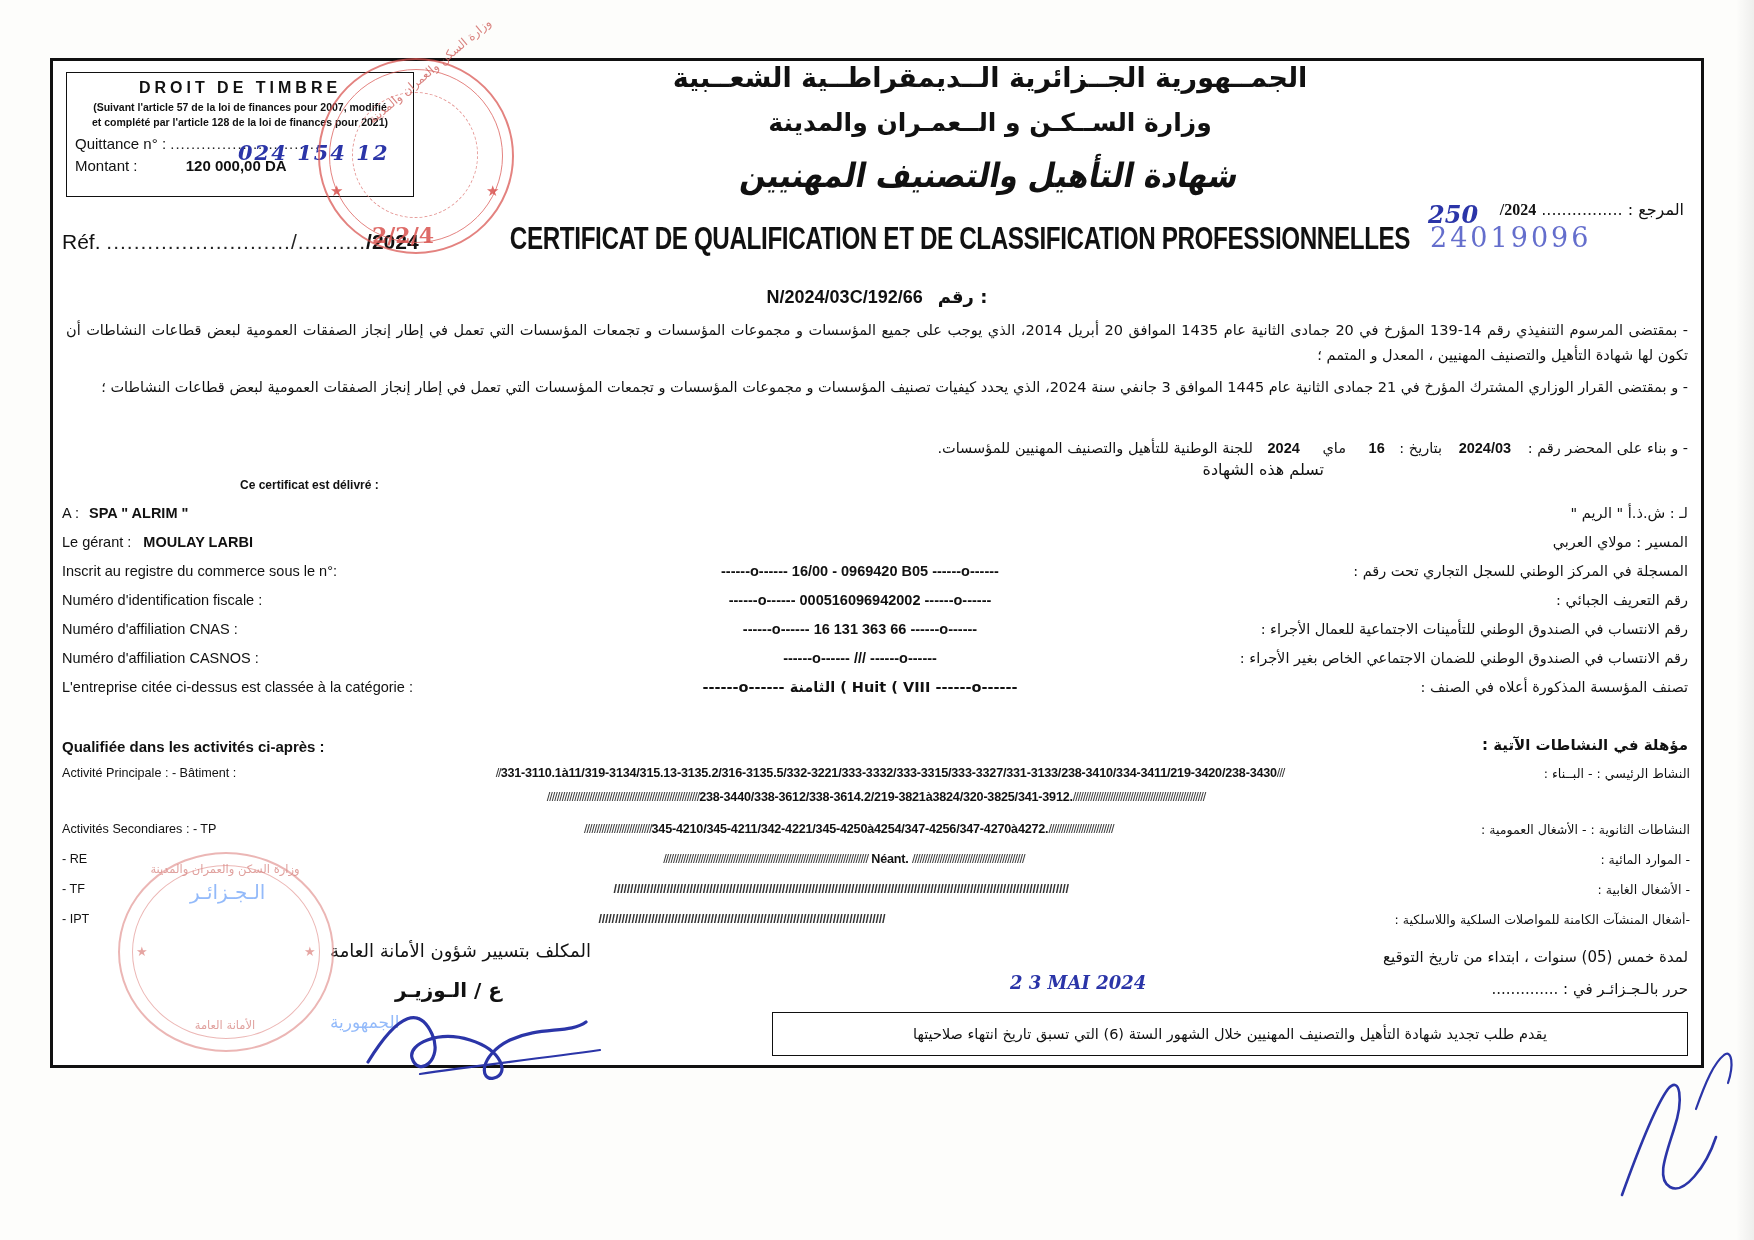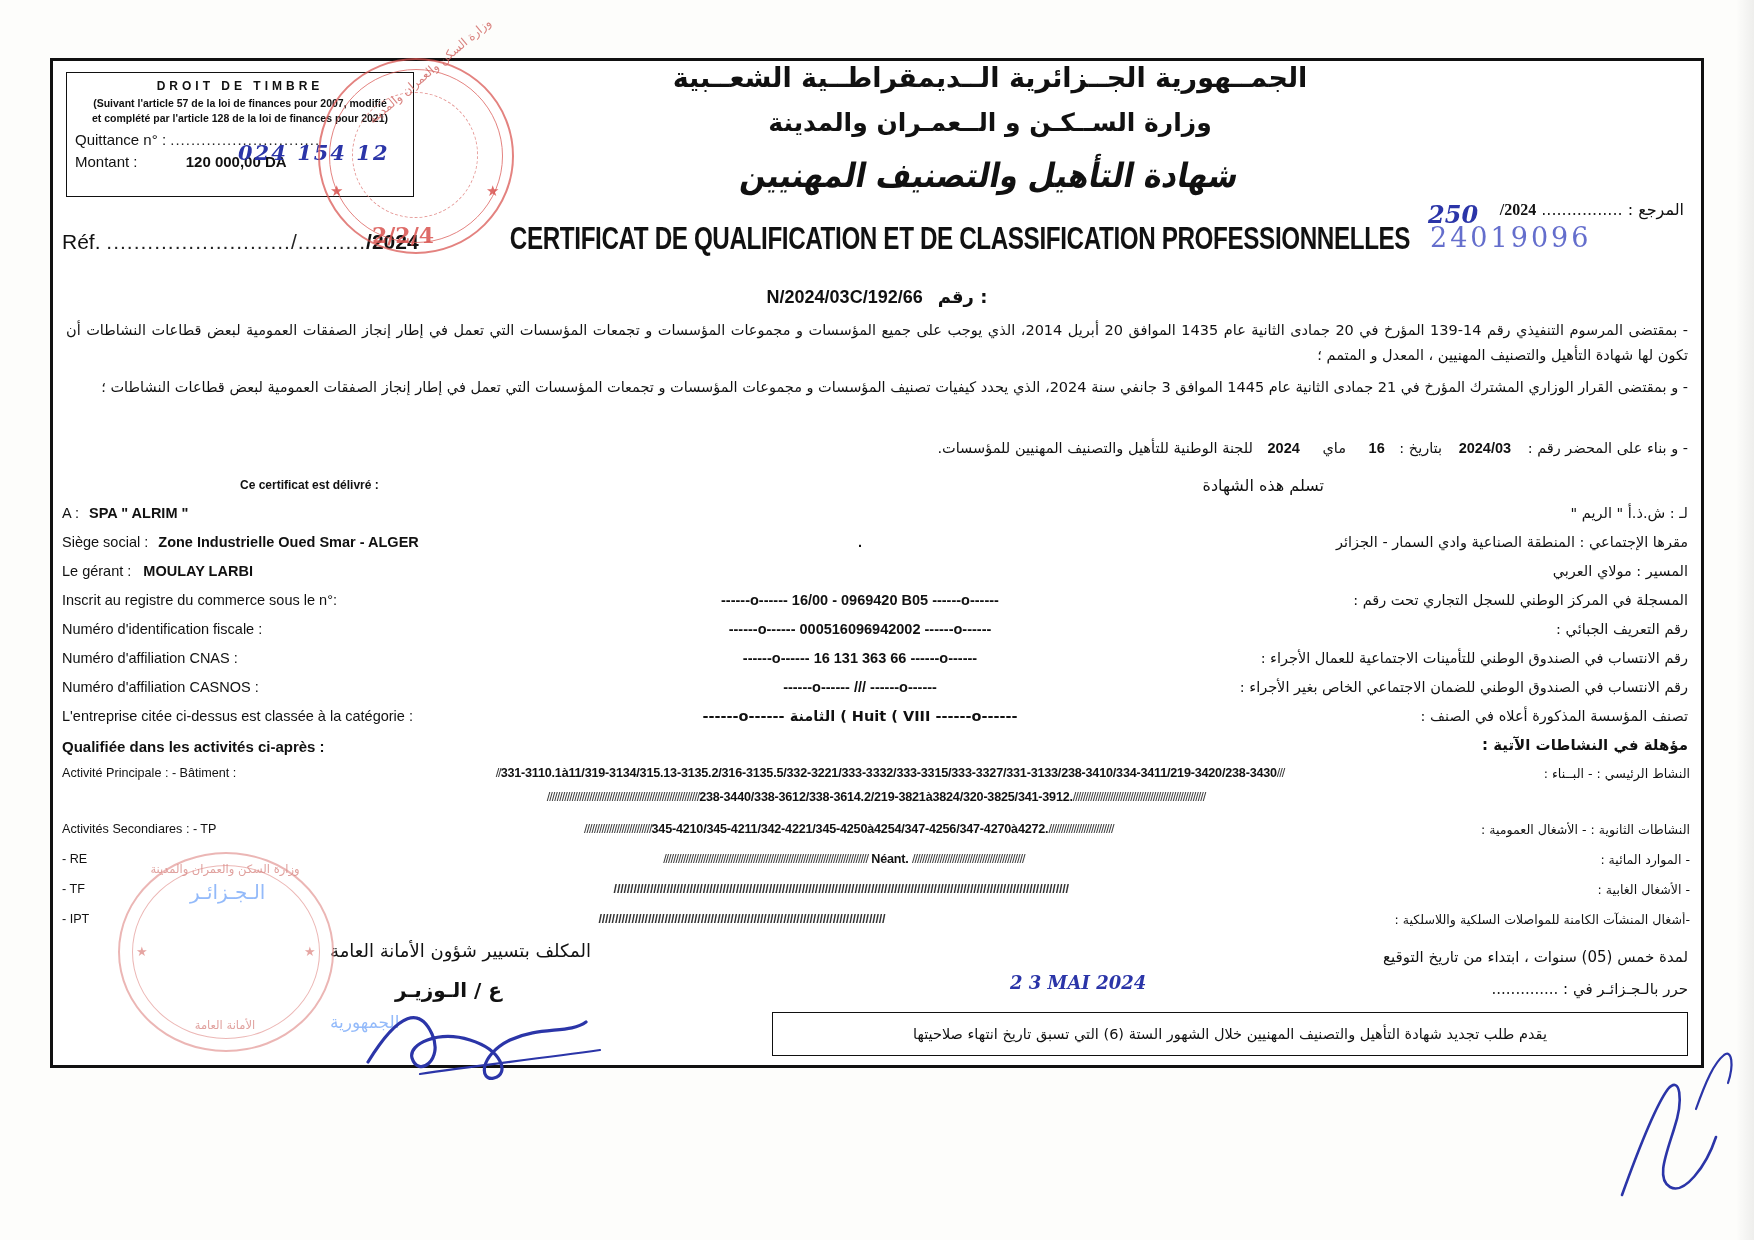--- a/index.html
+++ b/index.html
@@ -26,21 +26,21 @@
   }
   
   .timbre-box{
     position:absolute;left:66px;top:72px;
     width:348px;height:125px;
     border:1.6px solid #111;
     box-sizing:border-box;
     padding:4px 8px 0 8px;
   }
   .timbre-title{
-    text-align:center;font-size:12px;font-weight:700;
+    text-align:center;font-size:16px;font-weight:700;
     letter-spacing:4px;color:#111;margin-top:2px;
   }
   .timbre-sub{
     font-size:10.5px;font-weight:700;text-align:center;line-height:1.45;
     margin-top:3px;color:#111;
   }
   .timbre-row{font-size:15px;margin-top:5px;color:#111;white-space:nowrap;}
   .dots{letter-spacing:1px;color:#222;}
   .hand-blue{
     font-family:"DejaVu Serif",serif;
@@ -134,21 +134,21 @@
   .lg1{top:318px;}
   .lg2{top:375px;}
   .lg3{top:436px;text-align:right;direction:rtl;}
   .lg3 b{font-family:"Liberation Sans",sans-serif;}
   
   .deliv-fr{
     position:absolute;left:240px;top:478px;
     font-size:12px;font-weight:700;
   }
   .deliv-ar{
-    position:absolute;right:430px;top:476px;
+    position:absolute;right:430px;top:460px;
     font-family:"DejaVu Sans",sans-serif;font-size:16px;direction:rtl;
   }
   
   .rows{position:absolute;left:0;top:505px;width:100%;}
   .row{
     position:relative;height:29px;
   }
   .lbl-fr{
     position:absolute;left:62px;font-size:14.5px;white-space:nowrap;color:#111;
   }
@@ -313,28 +313,20 @@
 
   <div class="rows">
     <div class="row">
       <span class="lbl-fr">
         <span>A :</span>
         <b style="margin-left:6px">SPA  " ALRIM "</b>
       </span>
       <span class="lbl-ar">لـ : ش.ذ.أ " الريم "</span>
     </div>
 
-    <div class="row">
-      <span class="lbl-fr">
-        <span>Siège social :</span>
-        <b style="margin-left:6px">Zone Industrielle Oued Smar  - ALGER</b>
-      </span>
-      <span class="val-mid">.</span>
-      <span class="lbl-ar">مقرها الإجتماعي : المنطقة الصناعية وادي السمار  - الجزائر</span>
-    </div>
 
     <div class="row">
       <span class="lbl-fr">
         <span>Le gérant :</span>
         <b style="margin-left:8px">MOULAY LARBI</b>
       </span>
       <span class="lbl-ar">المسير : مولاي العربي</span>
     </div>
 
     <div class="row">

